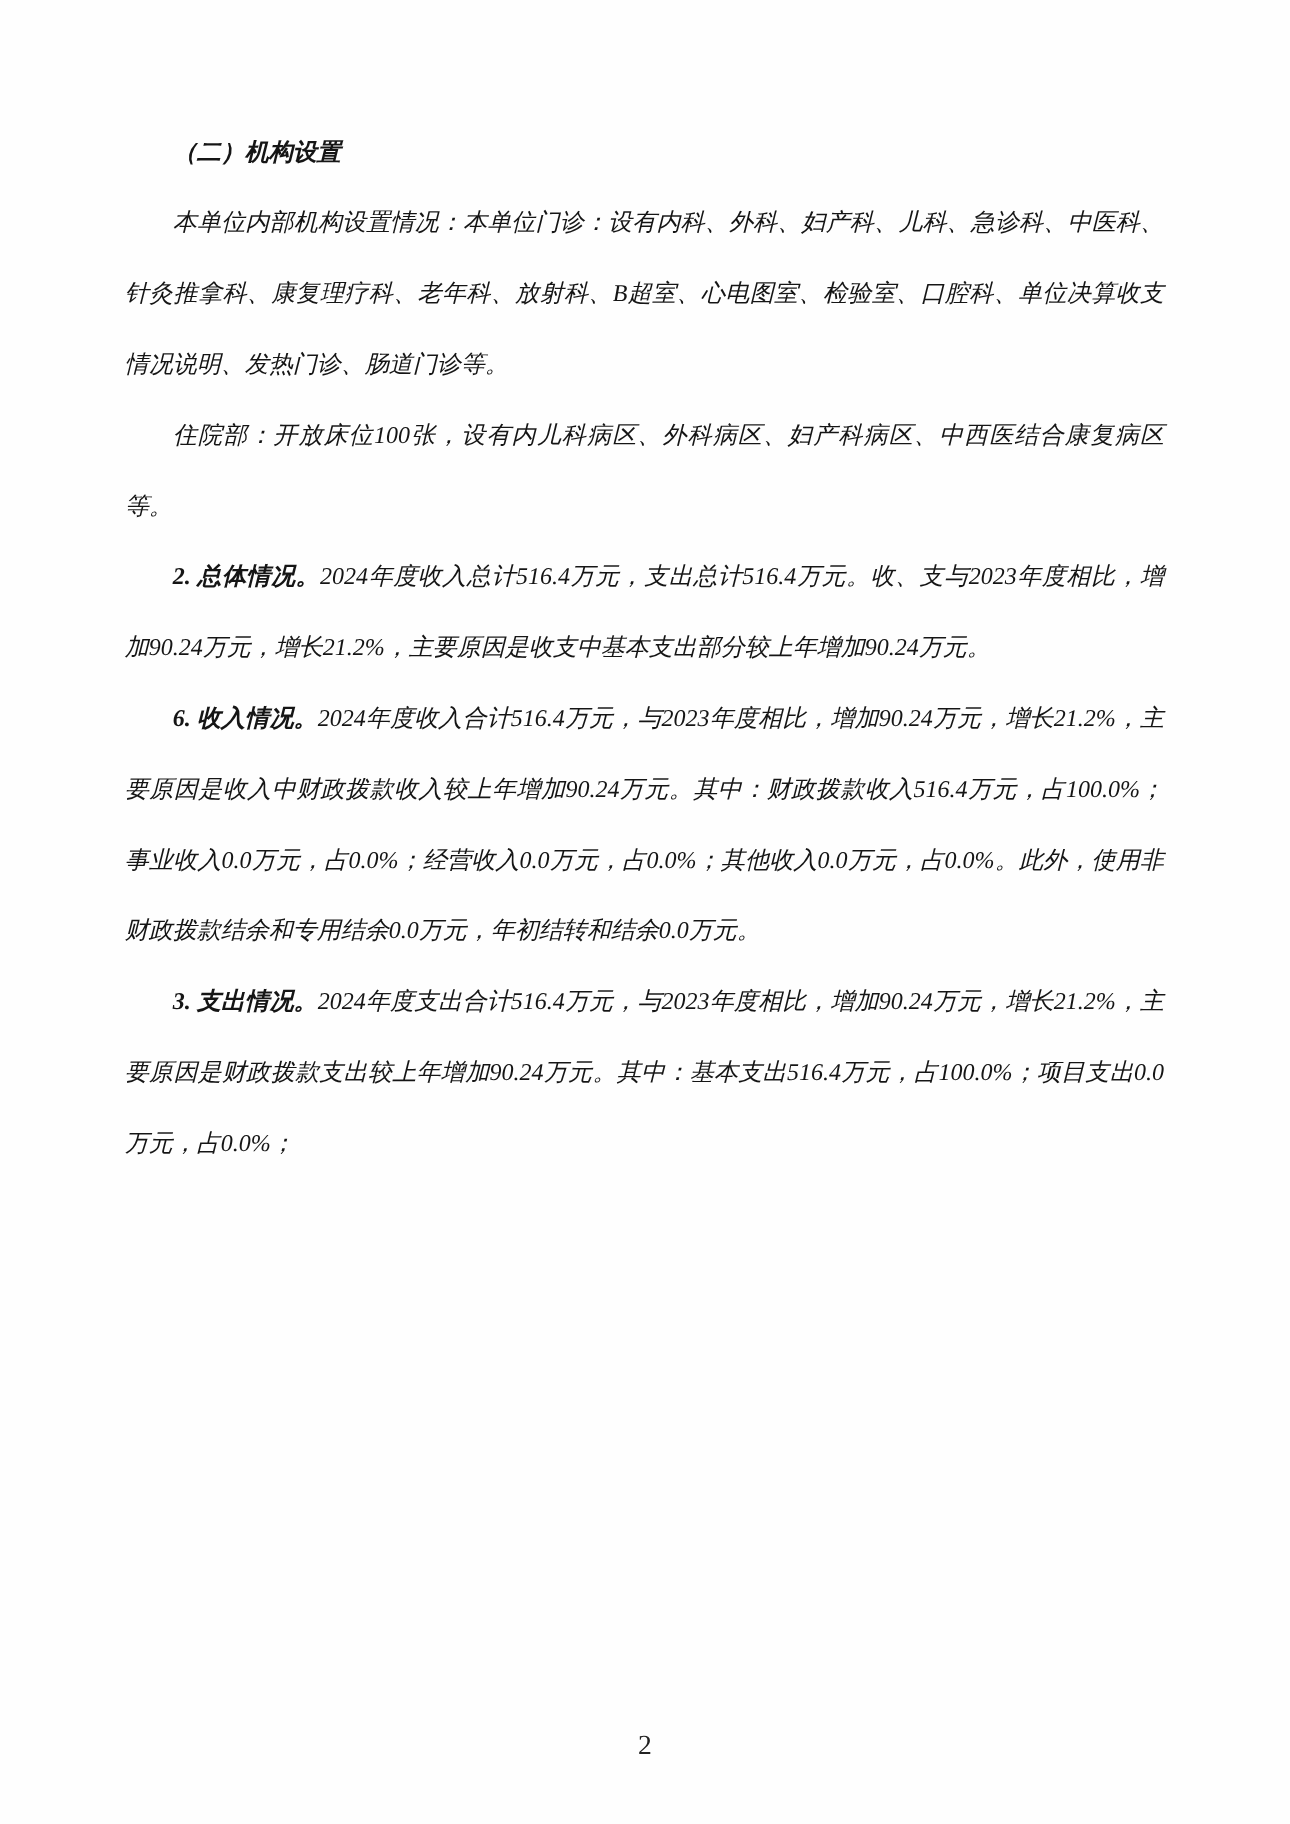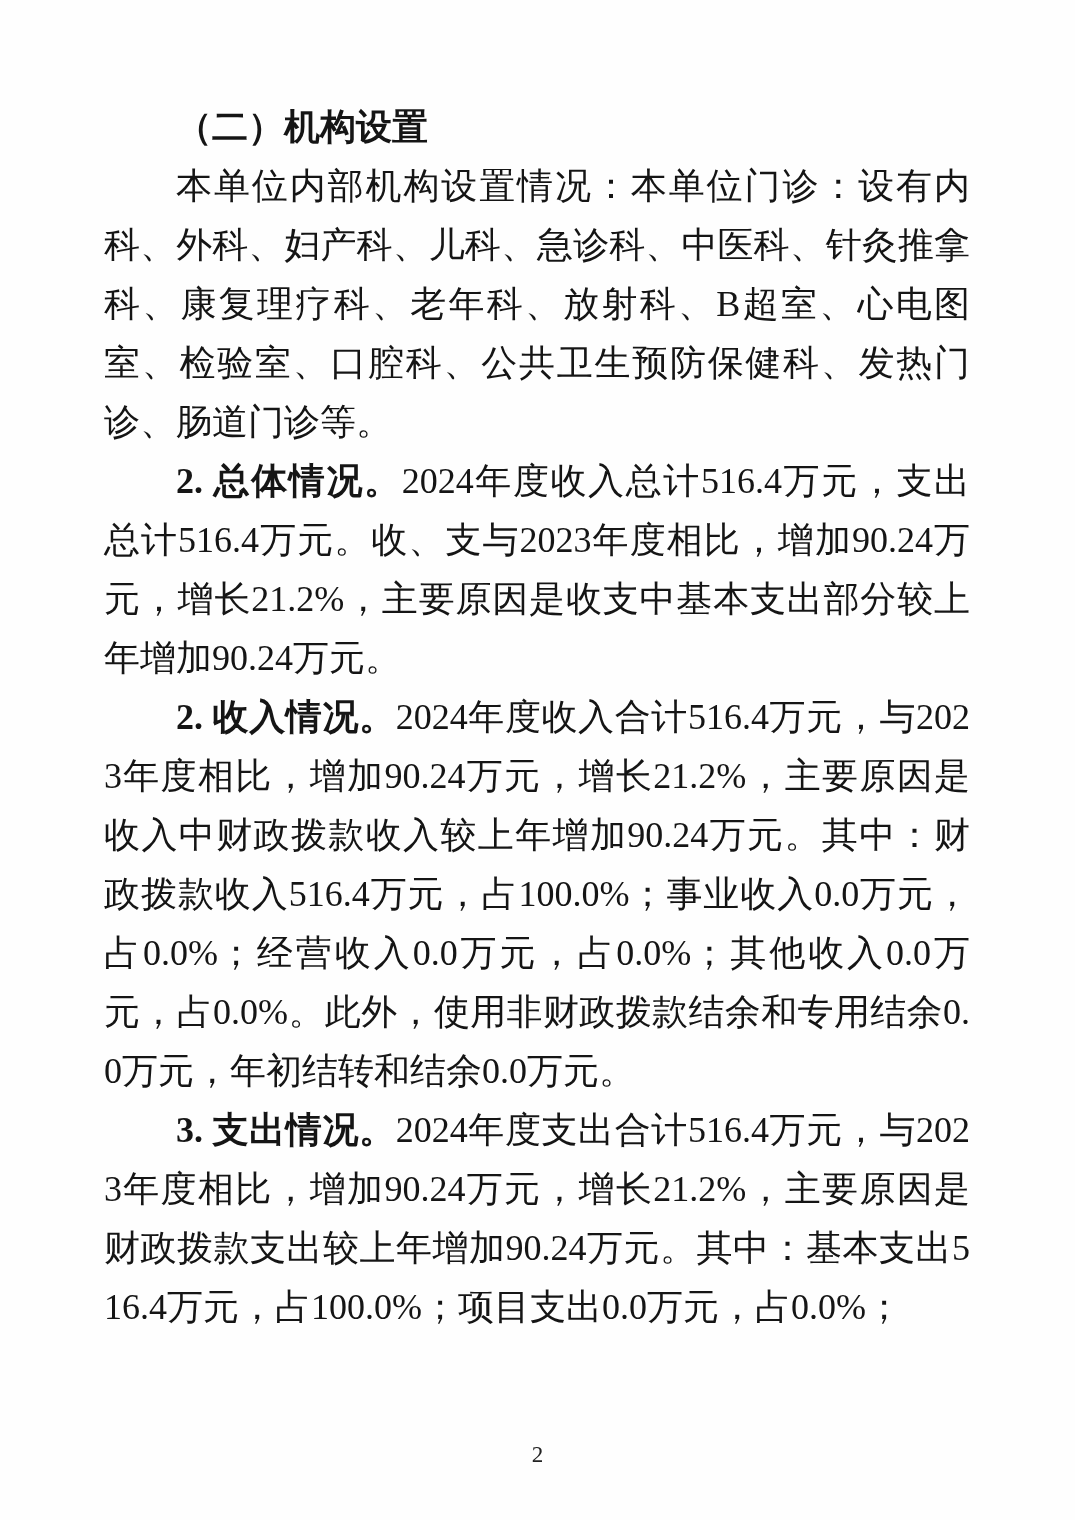--- a/index.html
+++ b/index.html
@@ -18,26 +18,27 @@
   }
   .content {
     position: absolute;
     left: 104px;
     top: 98px;
     width: 866px;
   }
   .content p {
     margin: 0;
     padding: 0;
-    font-size: 36px;
+    font-size: 20px;
     line-height: 59px;
     text-align: justify;
     text-justify: inter-character;
     text-indent: 2em;
     word-break: break-all;
+    font-style: italic;
   }
   .h-kai {
     font-weight: 700;
     font-size: 29px;
   }
   .h-hei {
     font-weight: 700;
     font-size: 29px;
     font-family: "Liberation Sans", "DejaVu Sans", sans-serif;
   }
@@ -56,32 +57,33 @@
   }
 </style>
 </head>
 <body>
 
 <div class="page">
   <div class="content">
 
     <p class="h-kai">（二）机构设置</p>
 
-    <p>本单位内部机构设置情况：本单位门诊：设有内科、外科、妇产科、儿科、急诊科、中医科、针灸推拿科、康复理疗科、老年科、放射科、B超室、心电图室、检验室、口腔科、公共卫生预防保健科、发热门诊、肠道门诊等。</p>
+    <p>本单位内部机构设置情况：本单位门诊：设有内科、外科、妇产科、儿科、急诊科、中医科、针灸推拿科、康复理疗科、老年科、放射科、B超室、心电图室、检验室、口腔科、单位决算收支情况说明、发热门诊、肠道门诊等。</p>
 
+    <p>住院部：开放床位100张，设有内儿科病区、外科病区、妇产科病区、中西医结合康复病区等。</p>
 
 
 
 
     <p>
       <span class="lead">2. 总体情况。</span><span>2024年度收入总计516.4万元，支出总计516.4万元。收、支与2023年度相比，增加90.24万元，增长21.2%，主要原因是收支中基本支出部分较上年增加90.24万元。</span>
     </p>
 
     <p>
-      <span class="lead">2. 收入情况。</span><span>2024年度收入合计516.4万元，与2023年度相比，增加90.24万元，增长21.2%，主要原因是收入中财政拨款收入较上年增加90.24万元。其中：财政拨款收入516.4万元，占100.0%；事业收入0.0万元，占0.0%；经营收入0.0万元，占0.0%；其他收入0.0万元，占0.0%。此外，使用非财政拨款结余和专用结余0.0万元，年初结转和结余0.0万元。</span>
+      <span class="lead">6. 收入情况。</span><span>2024年度收入合计516.4万元，与2023年度相比，增加90.24万元，增长21.2%，主要原因是收入中财政拨款收入较上年增加90.24万元。其中：财政拨款收入516.4万元，占100.0%；事业收入0.0万元，占0.0%；经营收入0.0万元，占0.0%；其他收入0.0万元，占0.0%。此外，使用非财政拨款结余和专用结余0.0万元，年初结转和结余0.0万元。</span>
     </p>
 
     <p>
       <span class="lead">3. 支出情况。</span><span>2024年度支出合计516.4万元，与2023年度相比，增加90.24万元，增长21.2%，主要原因是财政拨款支出较上年增加90.24万元。其中：基本支出516.4万元，占100.0%；项目支出0.0万元，占0.0%；</span>
     </p>
 
   </div>
 
   <div class="page-number">2</div>
 </div>

